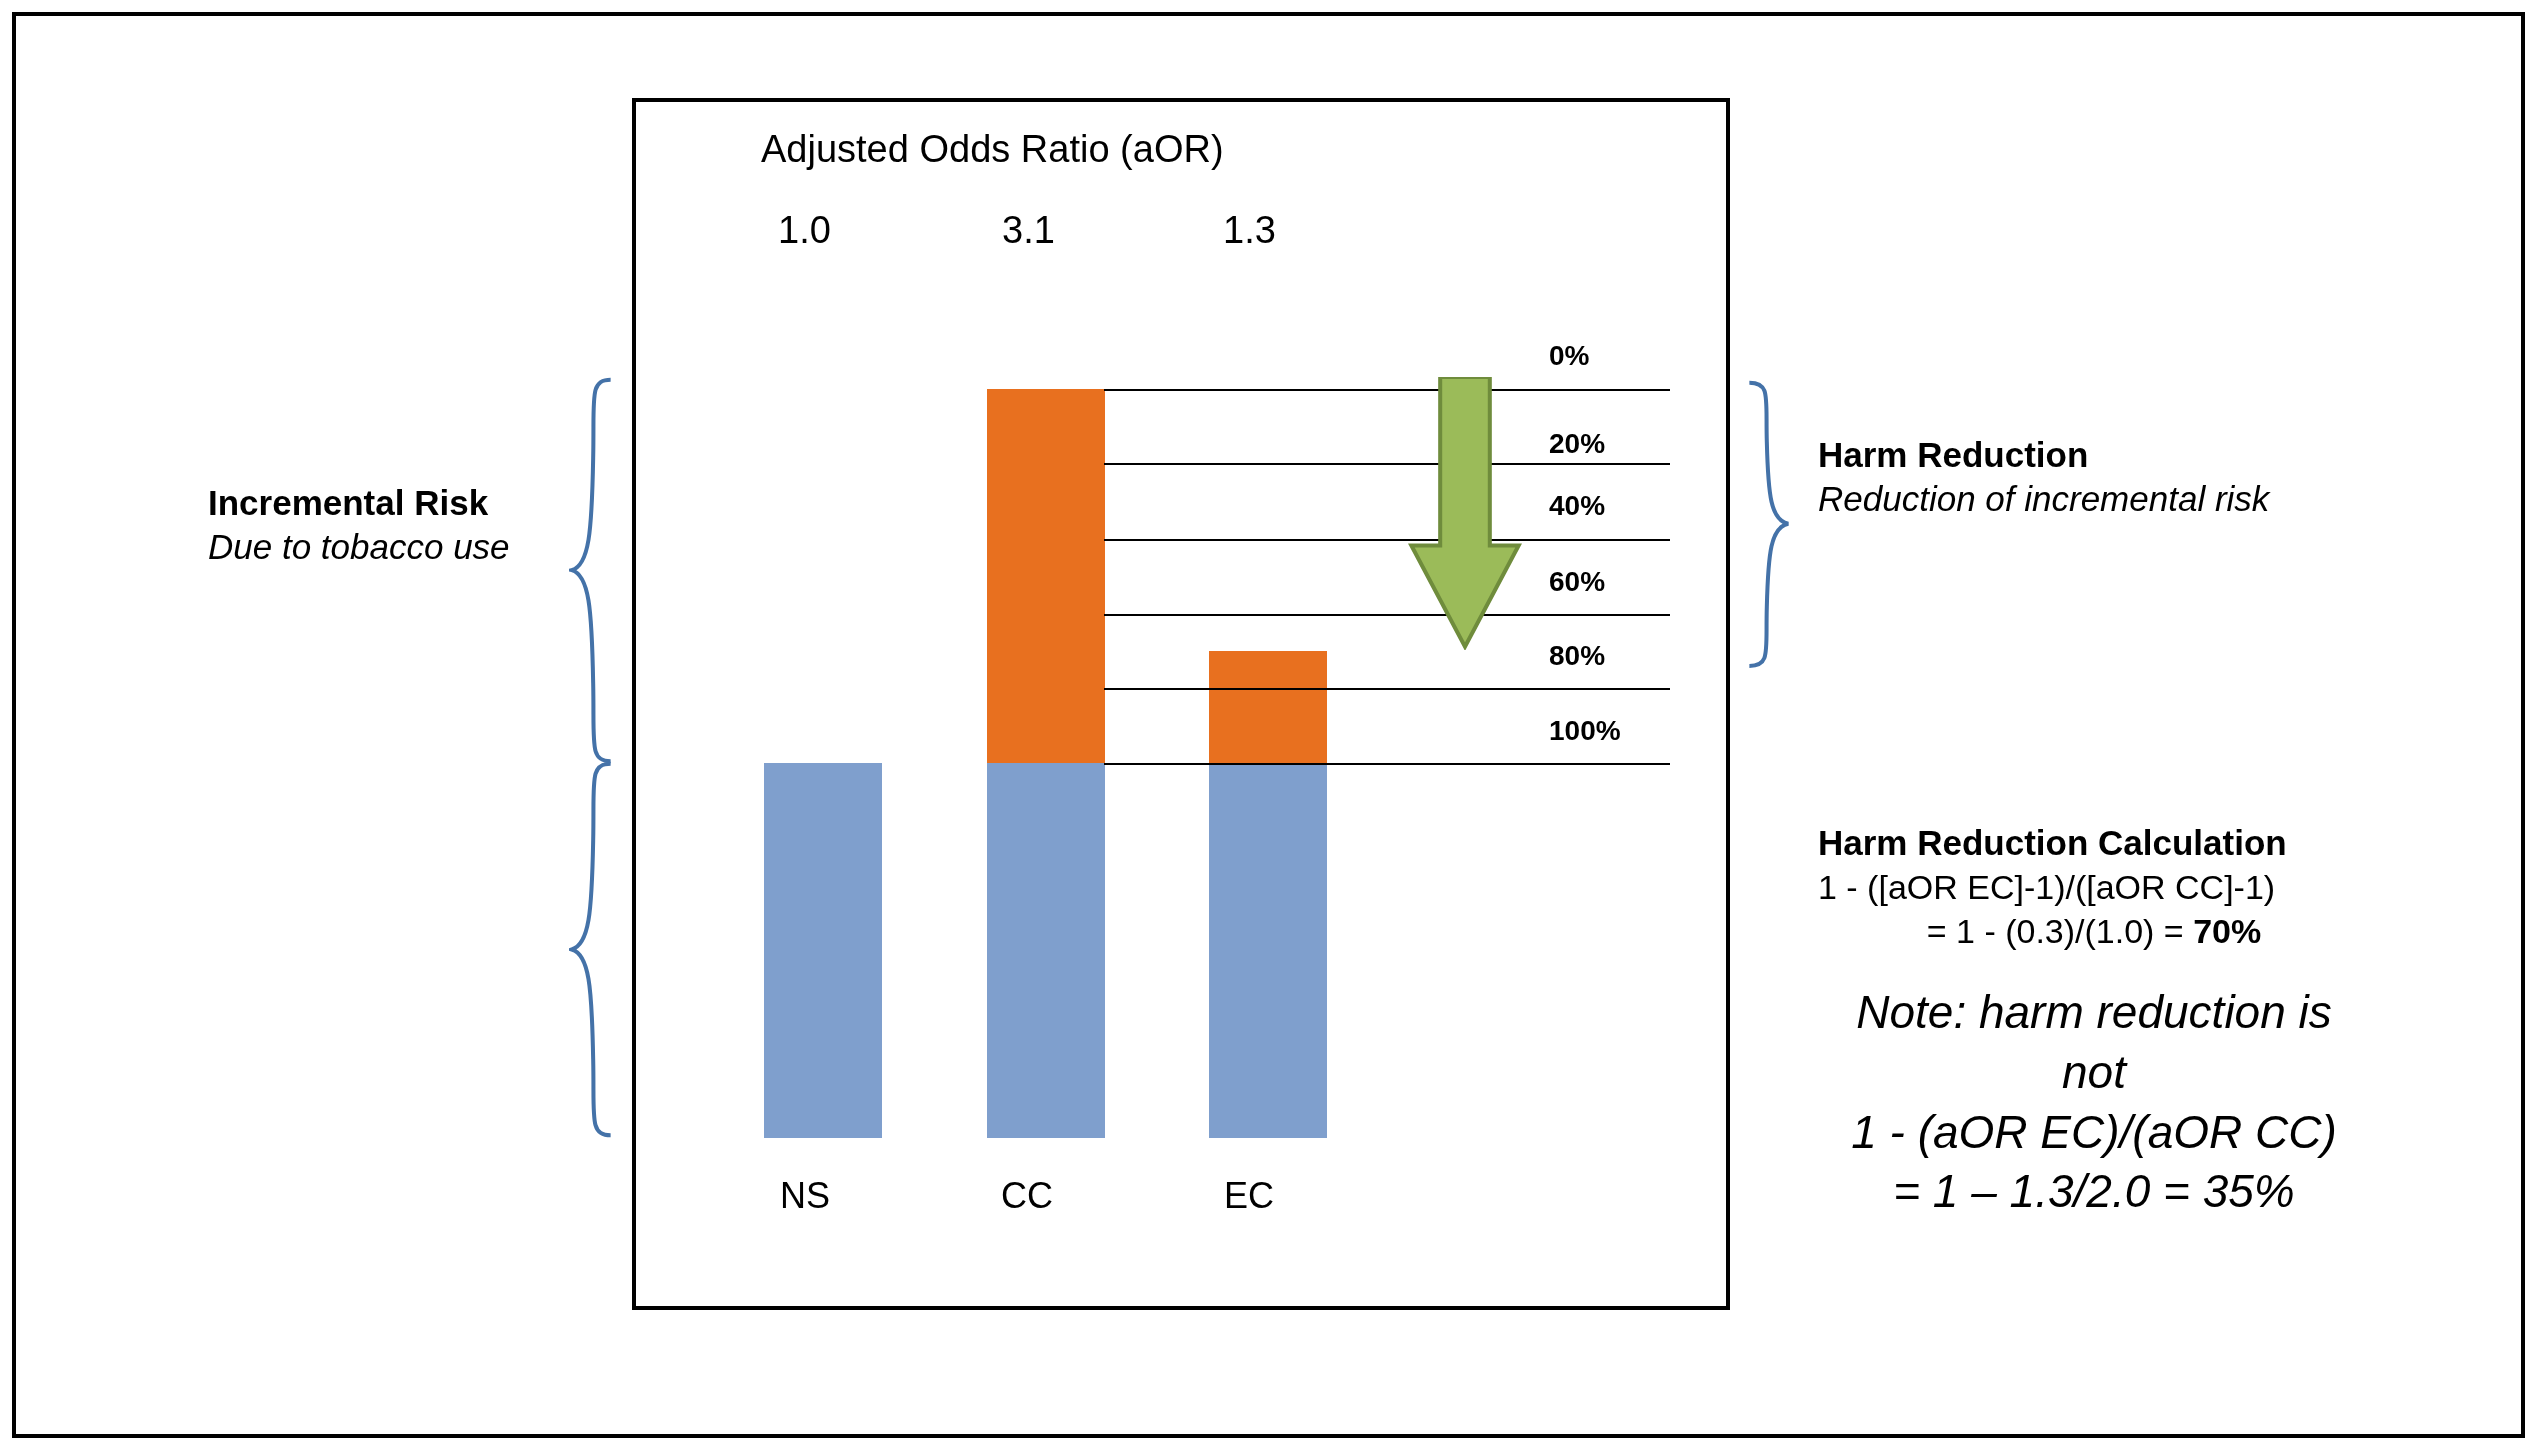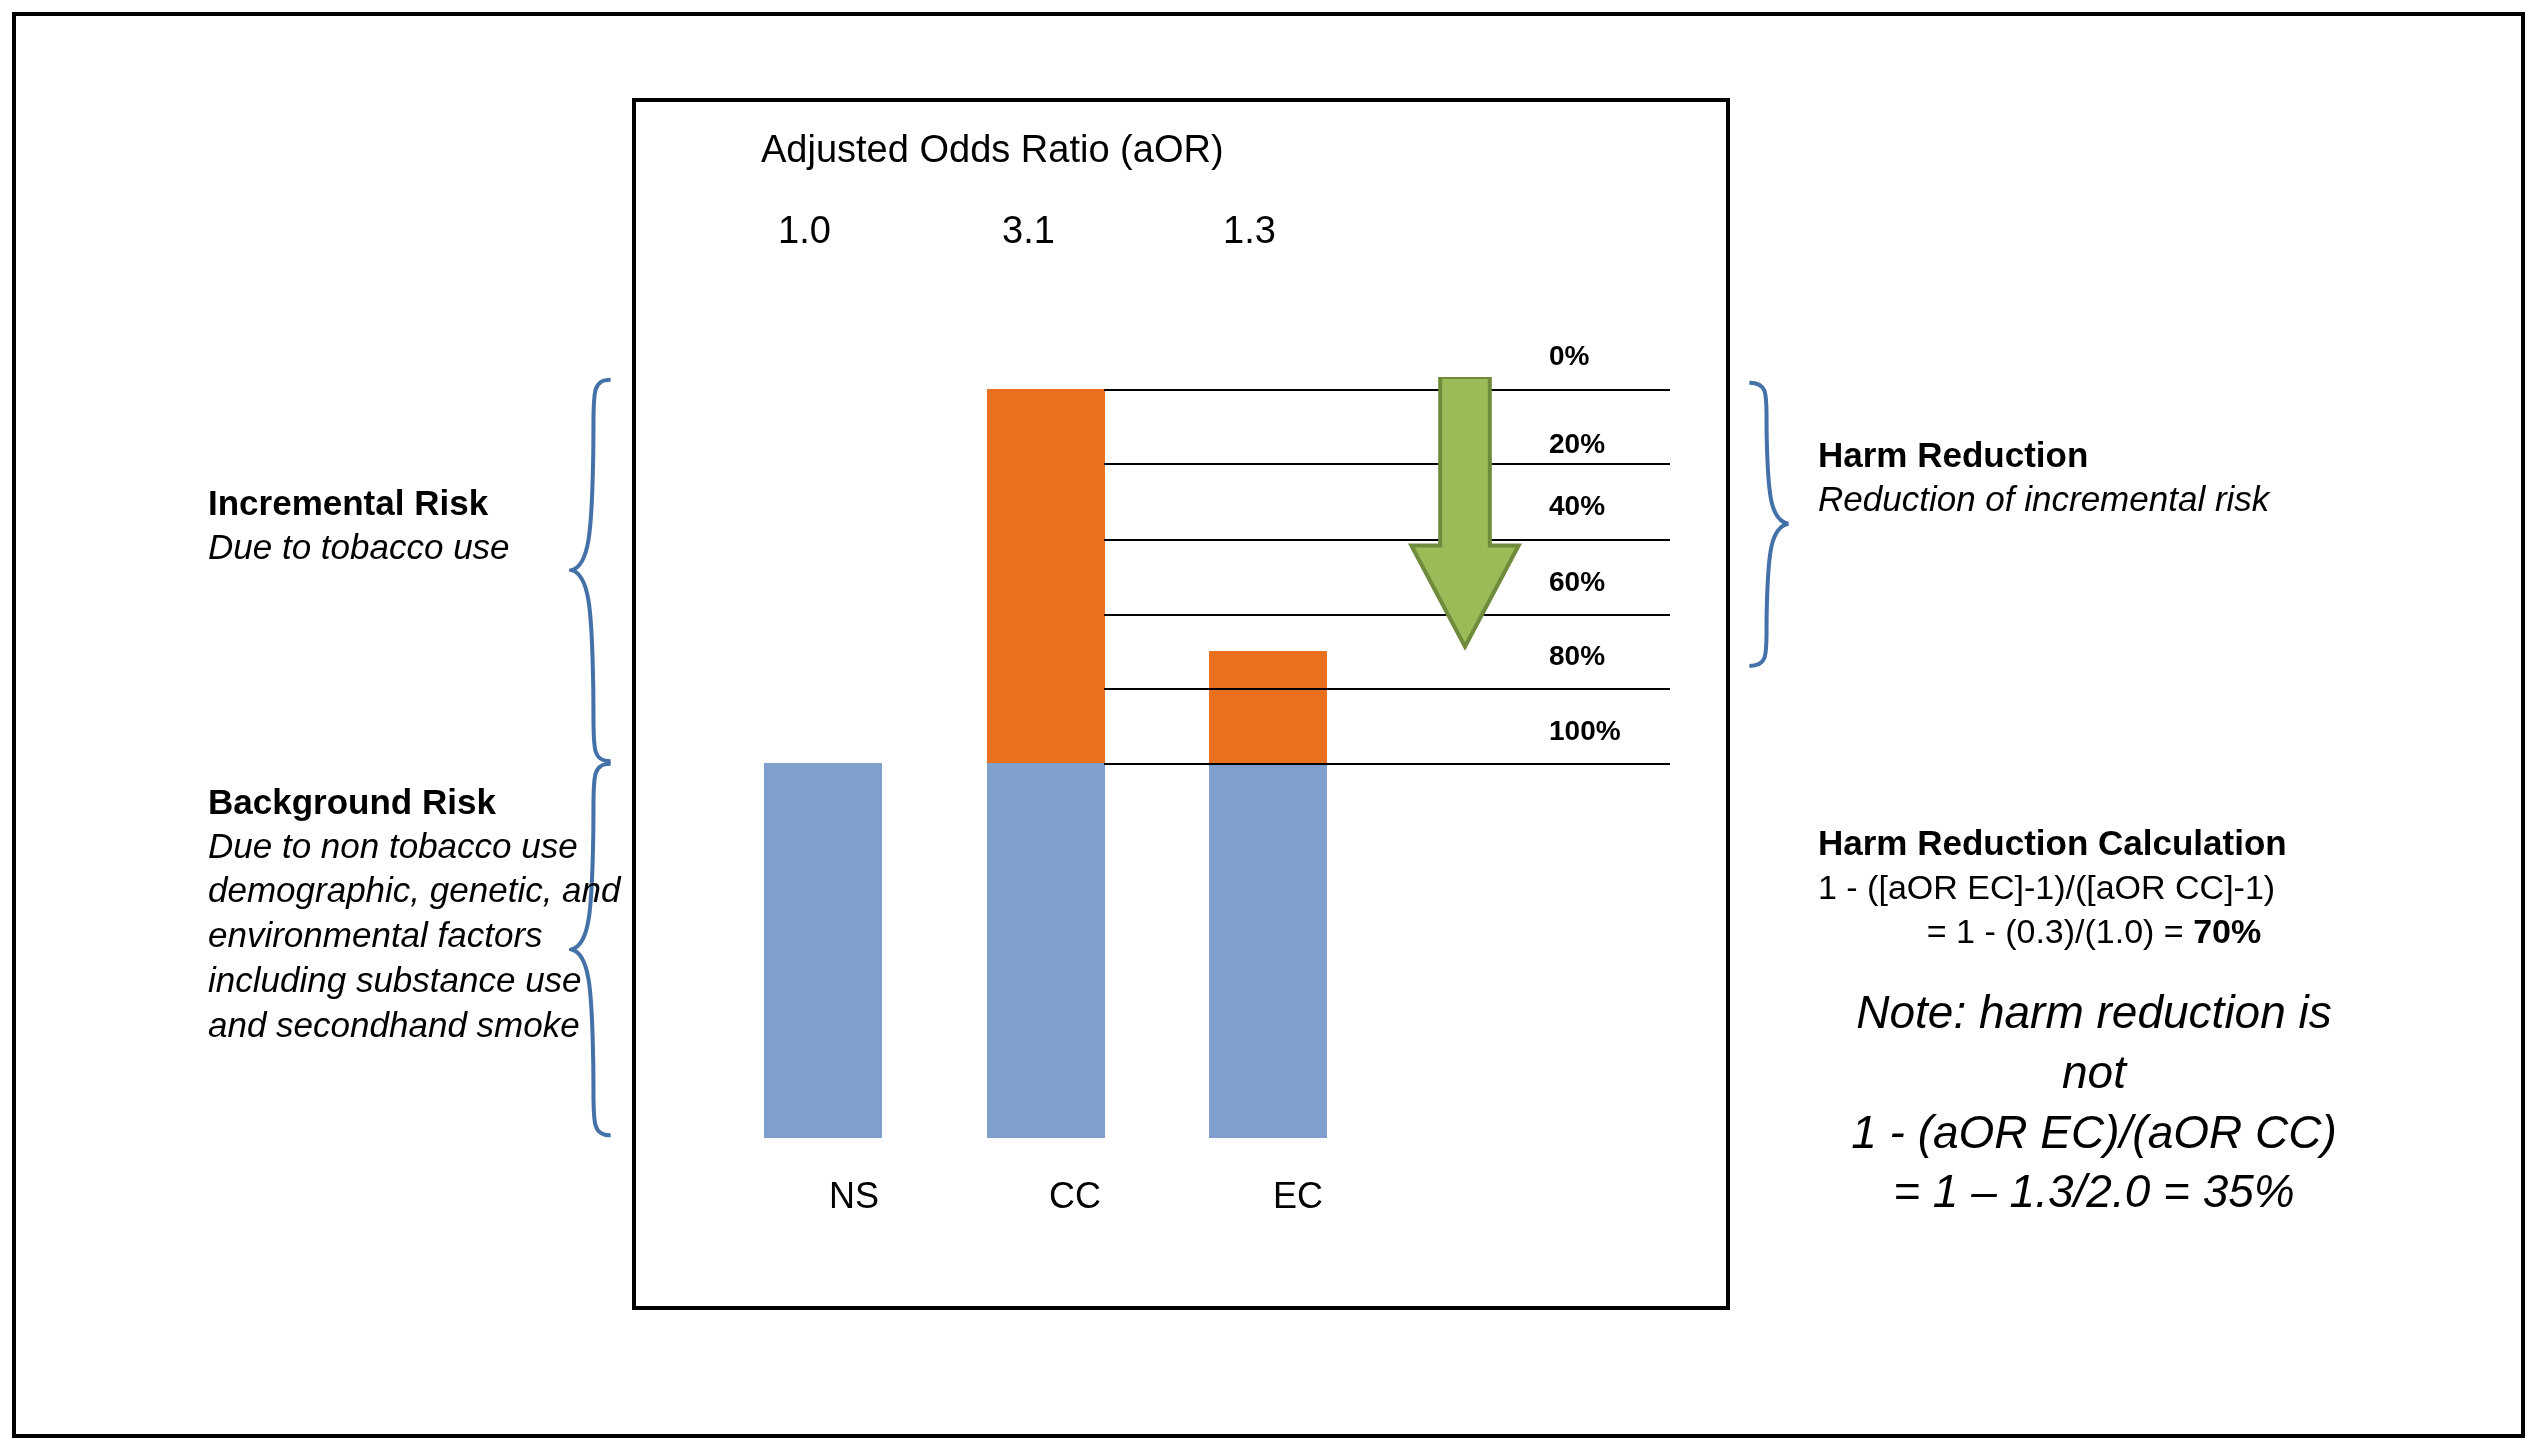--- a/index.html
+++ b/index.html
@@ -79,21 +79,21 @@
     color: #000;
     white-space: nowrap;
   }
 
   .cat-label {
     position: absolute;
     top: 1175px;
     width: 148px;
     font-size: 36px;
     color: #000;
-    text-align: right;
+    text-align: center;
   }
   .cat-ns { left: 731px; }
   .cat-cc { left: 953px; }
   .cat-ec { left: 1175px; }
 
   
   .down-arrow {
     position: absolute;
     left: 1408px;
     top: 377px;
@@ -199,24 +199,20 @@
 
   <svg class="brace-svg" style="left:1744px; top:380px; width:47px; height:290px;" viewBox="0 0 70 430" preserveAspectRatio="none">
     <path d="M8 4 C40 4 32 26 34 92 C36 172 40 208 66 213 C40 218 36 256 34 336 C32 402 40 424 8 424" fill="none" stroke="#4472a8" stroke-width="6"></path>
   </svg>
 
   <div class="left-block left-inc">
     <div class="blk-title">Incremental Risk</div>
     <div class="blk-body">Due to tobacco use</div>
   </div>
 
-  <div class="left-block left-bg">
-    <div class="blk-title">Background Risk</div>
-    <div class="blk-body">Due to non tobacco use demographic, genetic, and environmental factors including substance use and secondhand smoke</div>
-  </div>
 
   <div class="right-block right-harm">
     <div class="blk-title">Harm Reduction</div>
     <div class="blk-body">Reduction of incremental risk</div>
   </div>
 
   <div class="right-block right-calc">
     <div class="blk-title">Harm Reduction Calculation</div>
     <div class="calc-line">1 - ([aOR EC]-1)/([aOR CC]-1)</div>
     <div class="calc-line center">

